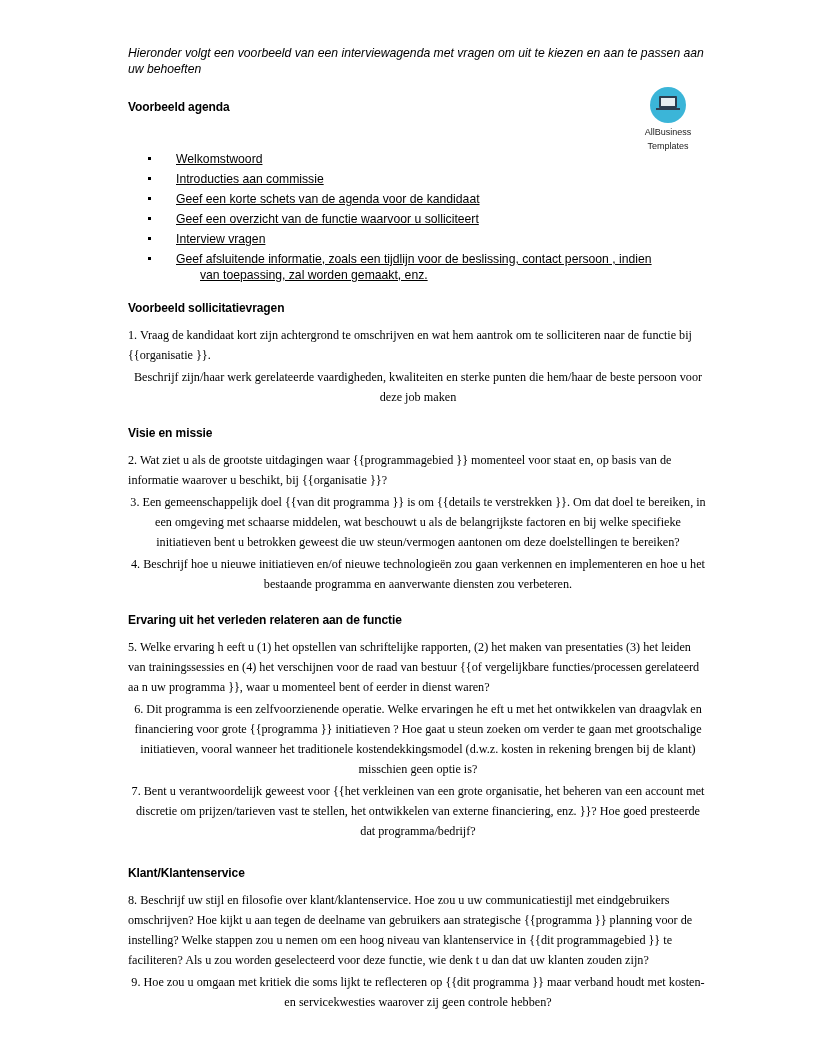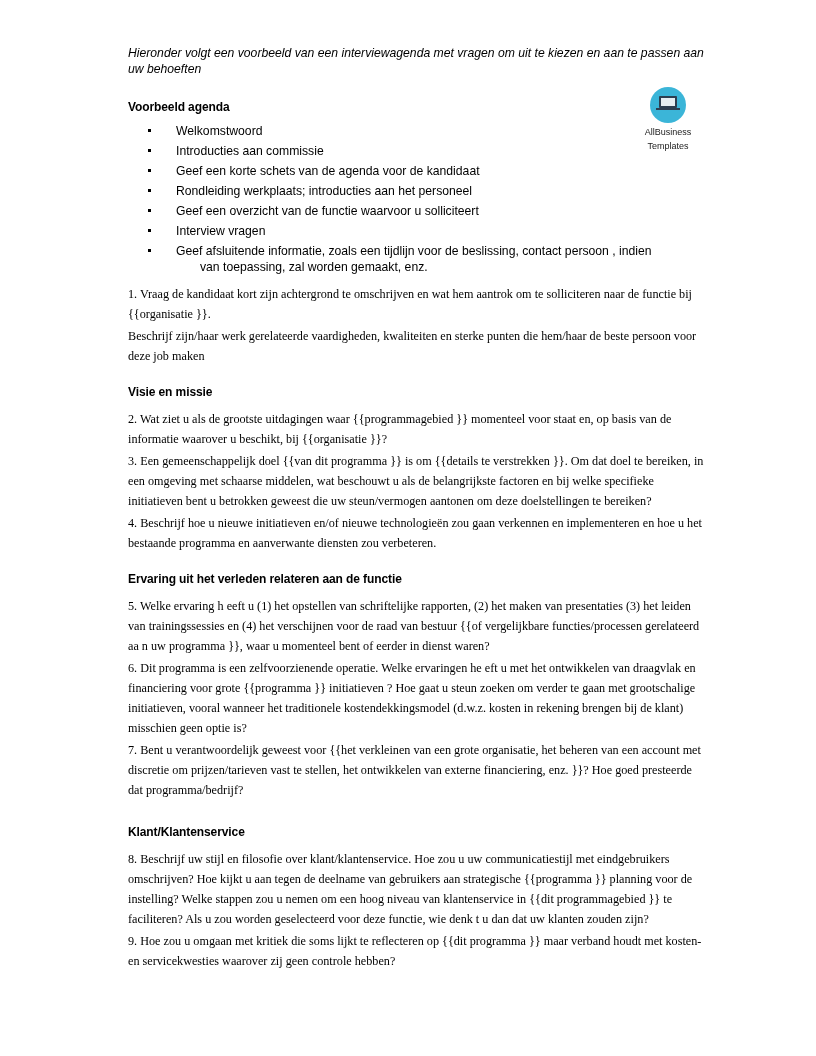--- a/index.html
+++ b/index.html
@@ -2,28 +2,28 @@
 <html><head>
 <meta charset="utf-8">
 <style>
   html, body { margin: 0; padding: 0; background: #ffffff; }
   body { width: 816px; height: 1056px; position: relative; overflow: hidden;
          font-family: "Liberation Sans", sans-serif; color: #000; font-size: 12.2px; }
   .page { position: absolute; left: 128px; top: 45px; width: 580px; }
   .intro { font-style: italic; line-height: 16px; margin: 0; }
   h2 { font-size: 12px; font-weight: bold; margin: 0; line-height: 16px; letter-spacing: -0.1px; }
   .h-agenda { margin-top: 22px; }
-  ul.agenda { list-style: none; margin: 8px 0 0 0; padding: 0; }
+  ul.agenda { list-style: none; margin: 36px 0 0 0; padding: 0; text-decoration: underline; }
   ul.agenda li { position: relative; padding-left: 48px; line-height: 16px; margin-bottom: 4px; }
   ul.agenda li .bullet { position: absolute; left: 20px; top: 6px; width: 3px; height: 3px; background: #000; }
   ul.agenda li .cont { display: block; padding-left: 24px; }
   .h-sec { margin-top: 18px; }
   .h-sec.first { margin-top: 17px; }
   p.q { margin: 9px 0 0 0; line-height: 20px; font-family: Liberation Serif, serif; }
-  p.q.tight { margin-top: 2px; }
+  p.q.tight { margin-top: 2px; text-align: center; }
   .logo { position: absolute; left: 640px; top: 87px; width: 56px; text-align: center; }
   .logo-circle { width: 36px; height: 36px; border-radius: 50%; background: #3bb5d8; margin: 0 auto; position: relative; overflow: hidden; }
   .logo-screen { position: absolute; left: 9px; top: 9px; width: 18px; height: 12px; background: #2c3e50; border-radius: 1px; }
   .logo-screen::after { content: ""; position: absolute; left: 2px; top: 2px; width: 14px; height: 8px; background: #e6eef2; }
   .logo-base { position: absolute; left: 6px; top: 21px; width: 24px; height: 2px; background: #2c3e50; }
   .logo-text { font-family: "Liberation Sans", sans-serif; font-size: 9px; line-height: 10px; color: #222; margin-top: 4px; }
 </style>
 </head>
 <body>
 
@@ -37,26 +37,27 @@
 </div>
 
 <div class="page">
   <p class="intro">Hieronder volgt een voorbeeld van een interviewagenda met vragen om uit te kiezen en aan te passen aan uw behoeften</p>
 
   <h2 class="h-agenda">Voorbeeld agenda</h2>
   <ul class="agenda">
     <li><span class="bullet"></span><span>Welkomstwoord</span></li>
     <li><span class="bullet"></span><span>Introducties  aan  commissie</span></li>
     <li><span class="bullet"></span><span>Geef een korte schets van de agenda voor de kandidaat</span></li>
-    <li><span class="bullet"></span><span>Rondleiding werkplaats; introducties aan het personeel</span></li>
+    <li><span class="bullet"></span></li>
     <li><span class="bullet"></span><span>Geef een overzicht van de functie waarvoor u solliciteert</span></li>
     <li><span class="bullet"></span><span>Interview  vragen</span></li>
     <li><span class="bullet"></span><span>Geef afsluitende informatie, zoals een tijdlijn voor de beslissing, contact   persoon , indien</span><span class="cont">van toepassing, zal worden gemaakt, enz.</span></li>
   </ul>
 
+  <h2 class="h-sec first">Voorbeeld sollicitatievragen</h2>
   <p class="q">1. Vraag de kandidaat kort zijn achtergrond te omschrijven en wat hem aantrok om te solliciteren naar de functie bij  {{organisatie }}.</p>
   <p class="q tight">Beschrijf zijn/haar werk gerelateerde  vaardigheden, kwaliteiten en sterke punten die hem/haar de beste persoon voor deze job maken</p>
 
   <h2 class="h-sec">Visie en missie</h2>
   <p class="q">2. Wat ziet u als de grootste uitdagingen waar  {{programmagebied }} momenteel voor staat en, op basis van de informatie waarover u beschikt, bij   {{organisatie }}?</p>
   <p class="q tight">3. Een gemeenschappelijk doel  {{van dit programma }} is om {{details te verstrekken }}. Om dat doel te bereiken, in een omgeving met schaarse middelen, wat beschouwt u als de belangrijkste factoren en bij welke specifieke initiatieven bent u betrokken geweest die uw steun/vermogen aantonen om deze doelstellingen te bereiken?</p>
   <p class="q tight">4. Beschrijf hoe u nieuwe initiatieven en/of nieuwe technologieën zou gaan verkennen en implementeren en hoe u het bestaande programma en aanverwante diensten zou verbeteren.</p>
 
   <h2 class="h-sec">Ervaring uit het verleden relateren aan de functie</h2>
   <p class="q">5. Welke ervaring h eeft u (1) het opstellen van schriftelijke rapporten, (2) het maken van presentaties (3) het leiden van trainingssessies en (4) het verschijnen voor de raad van bestuur {{of vergelijkbare functies/processen gerelateerd aa   n uw programma }}, waar u momenteel bent of eerder in dienst waren?</p>

